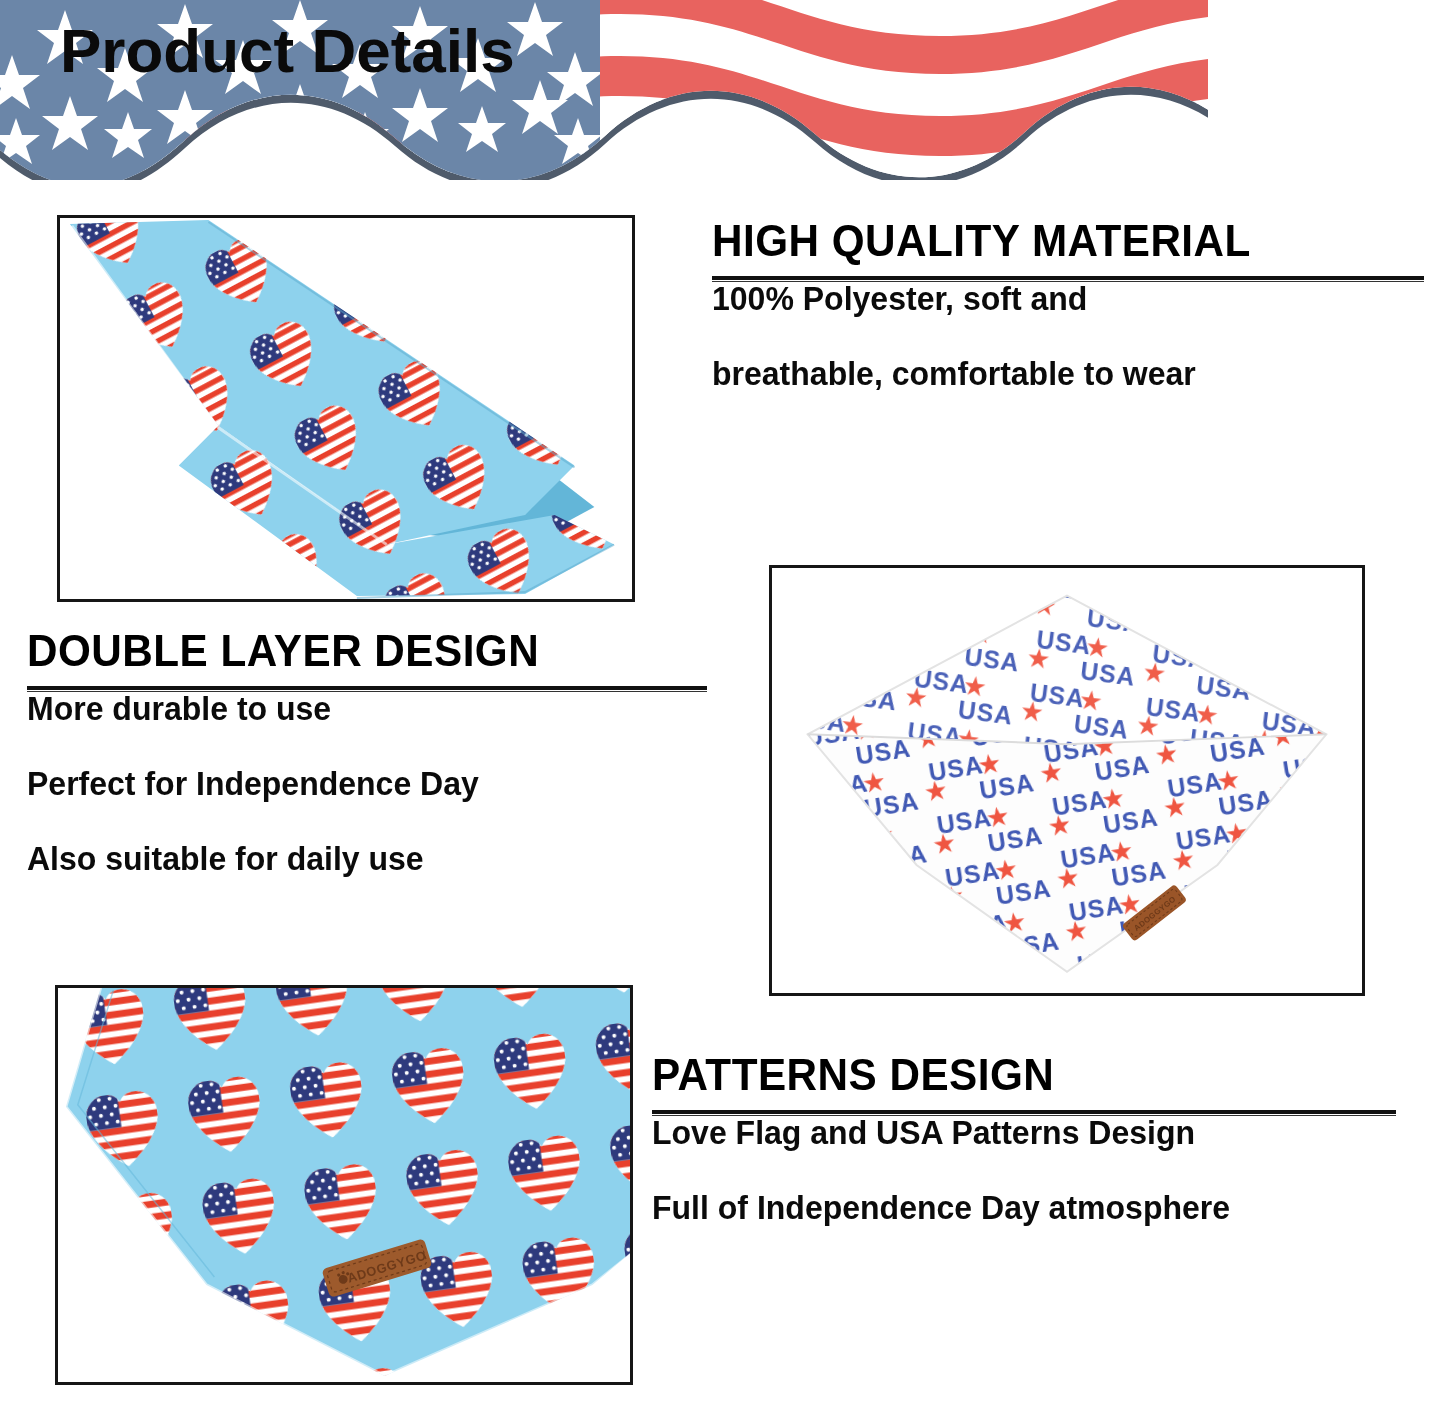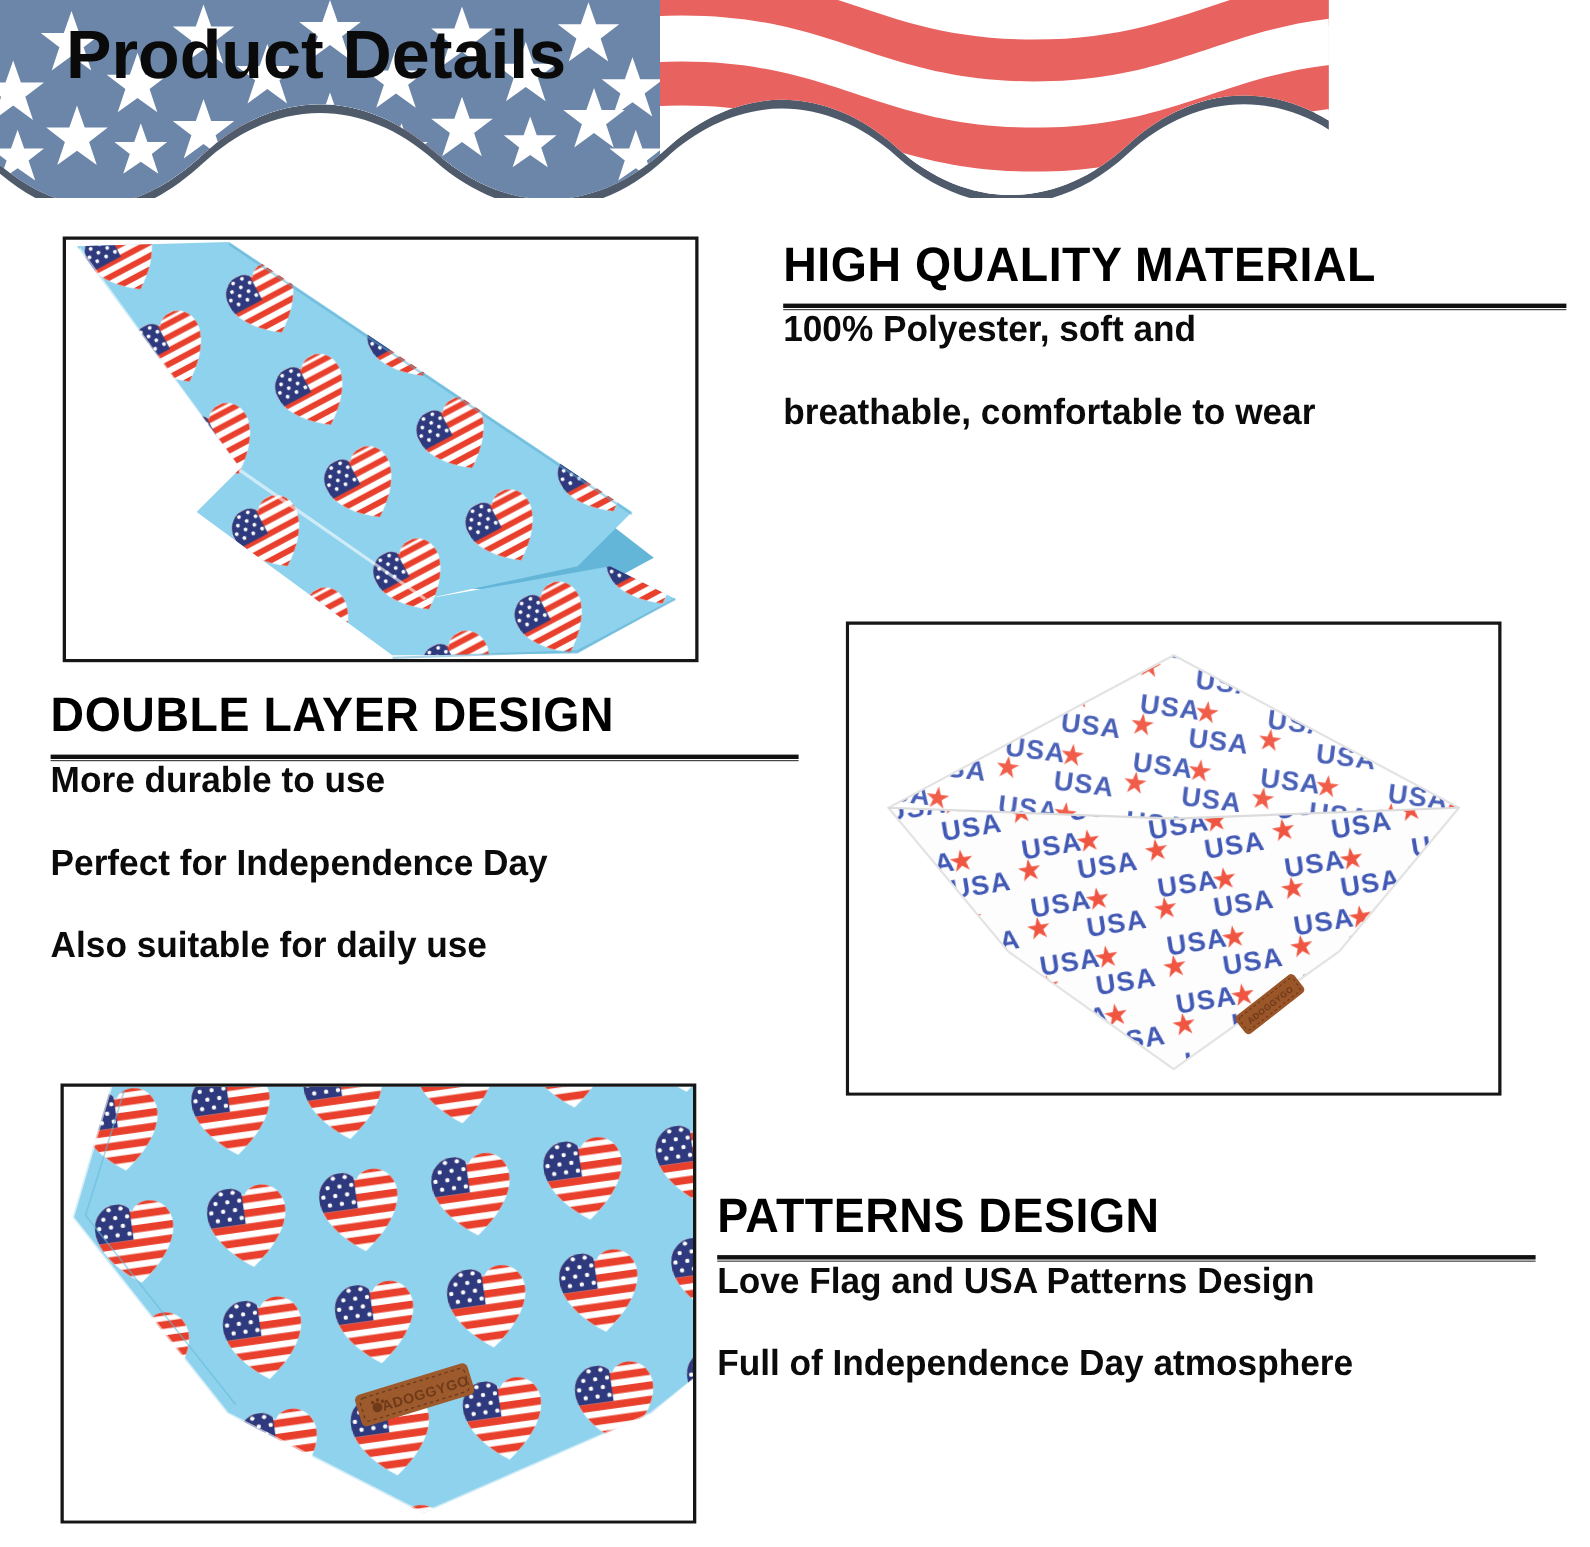--- a/index.html
+++ b/index.html
@@ -84,25 +84,25 @@
     white-space: nowrap;
     font-family: "Liberation Sans", sans-serif;
     transform: scaleX(0.97);
     transform-origin: left center;
   }
 
   #block-material { left: 712px; top: 218px; width: 712px; }
   #block-material .sec-line:nth-of-type(1) { margin-top: 52px; }
   #block-material .sec-line + .sec-line { margin-top: 42px; }
 
-  #block-double { left: 46px; top: 628px; width: 680px; }
+  #block-double { left: 27px; top: 628px; width: 680px; }
   #block-double .sec-line:nth-of-type(1) { margin-top: 50px; }
   #block-double .sec-line + .sec-line { margin-top: 42px; }
 
-  #block-patterns { left: 652px; top: 1083px; width: 744px; }
+  #block-patterns { left: 652px; top: 1052px; width: 744px; }
   #block-patterns .sec-line:nth-of-type(1) { margin-top: 50px; }
   #block-patterns .sec-line + .sec-line { margin-top: 42px; }
 </style>
 </head>
 <body>
 
 <div class="banner">
   <svg width="1445" height="180" viewBox="0 0 1445 180" xmlns="http://www.w3.org/2000/svg">
     <defs>
       <clipPath id="waveClip">

